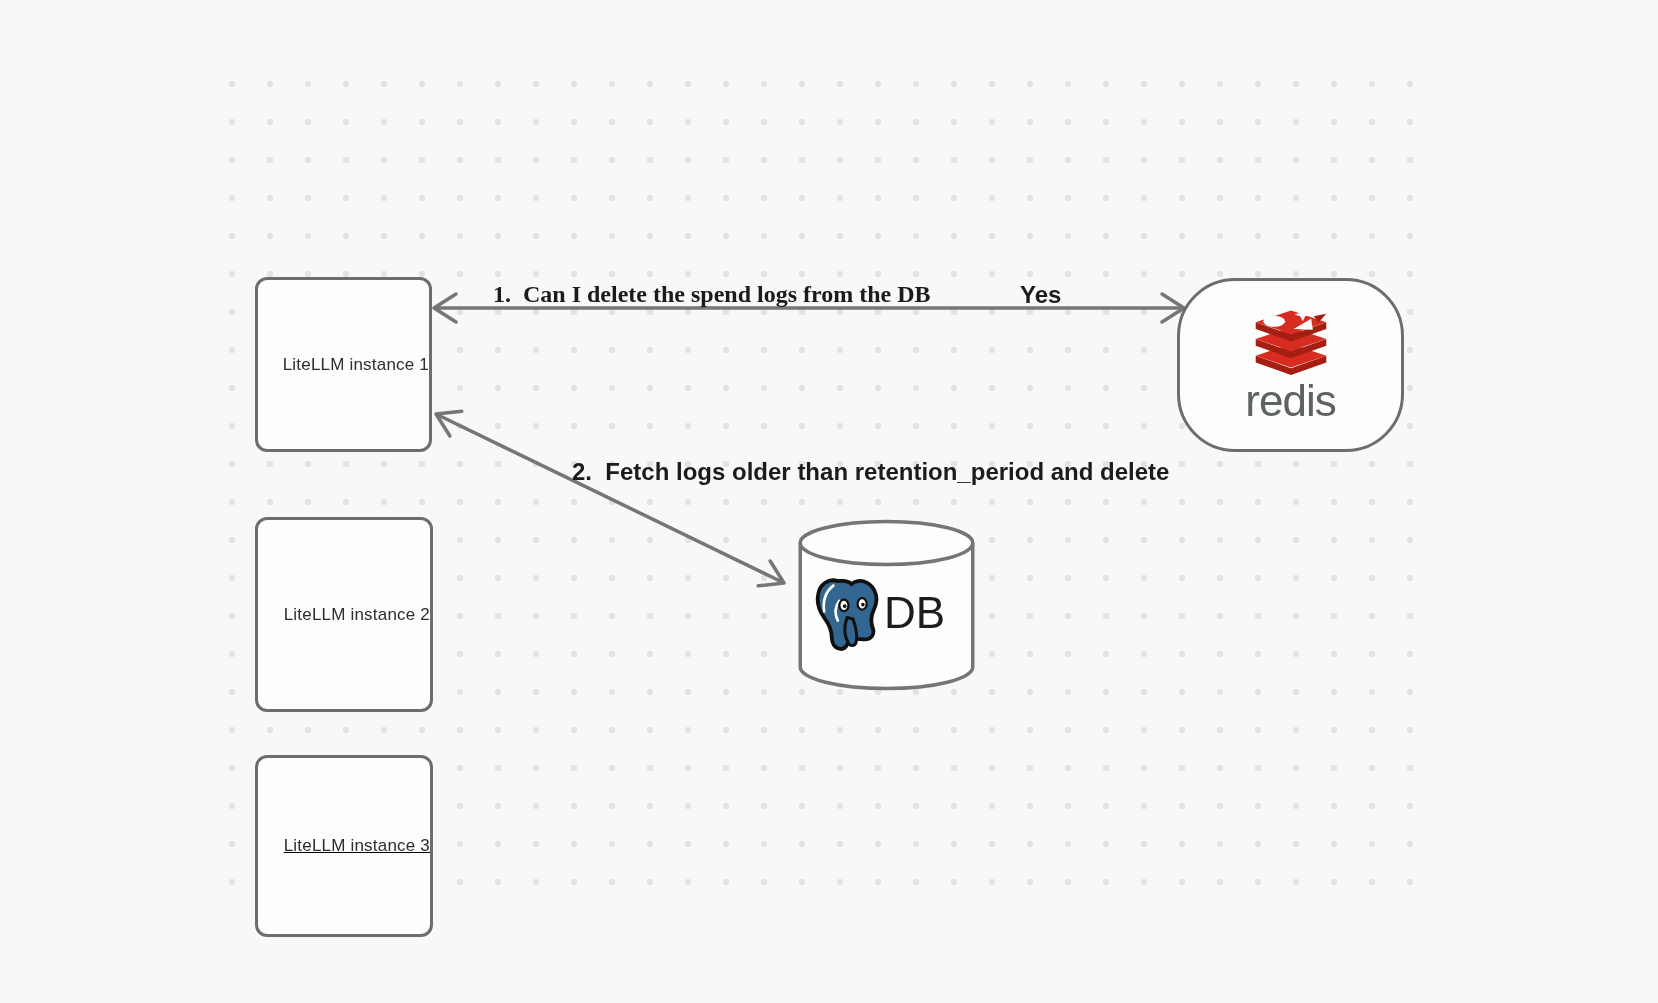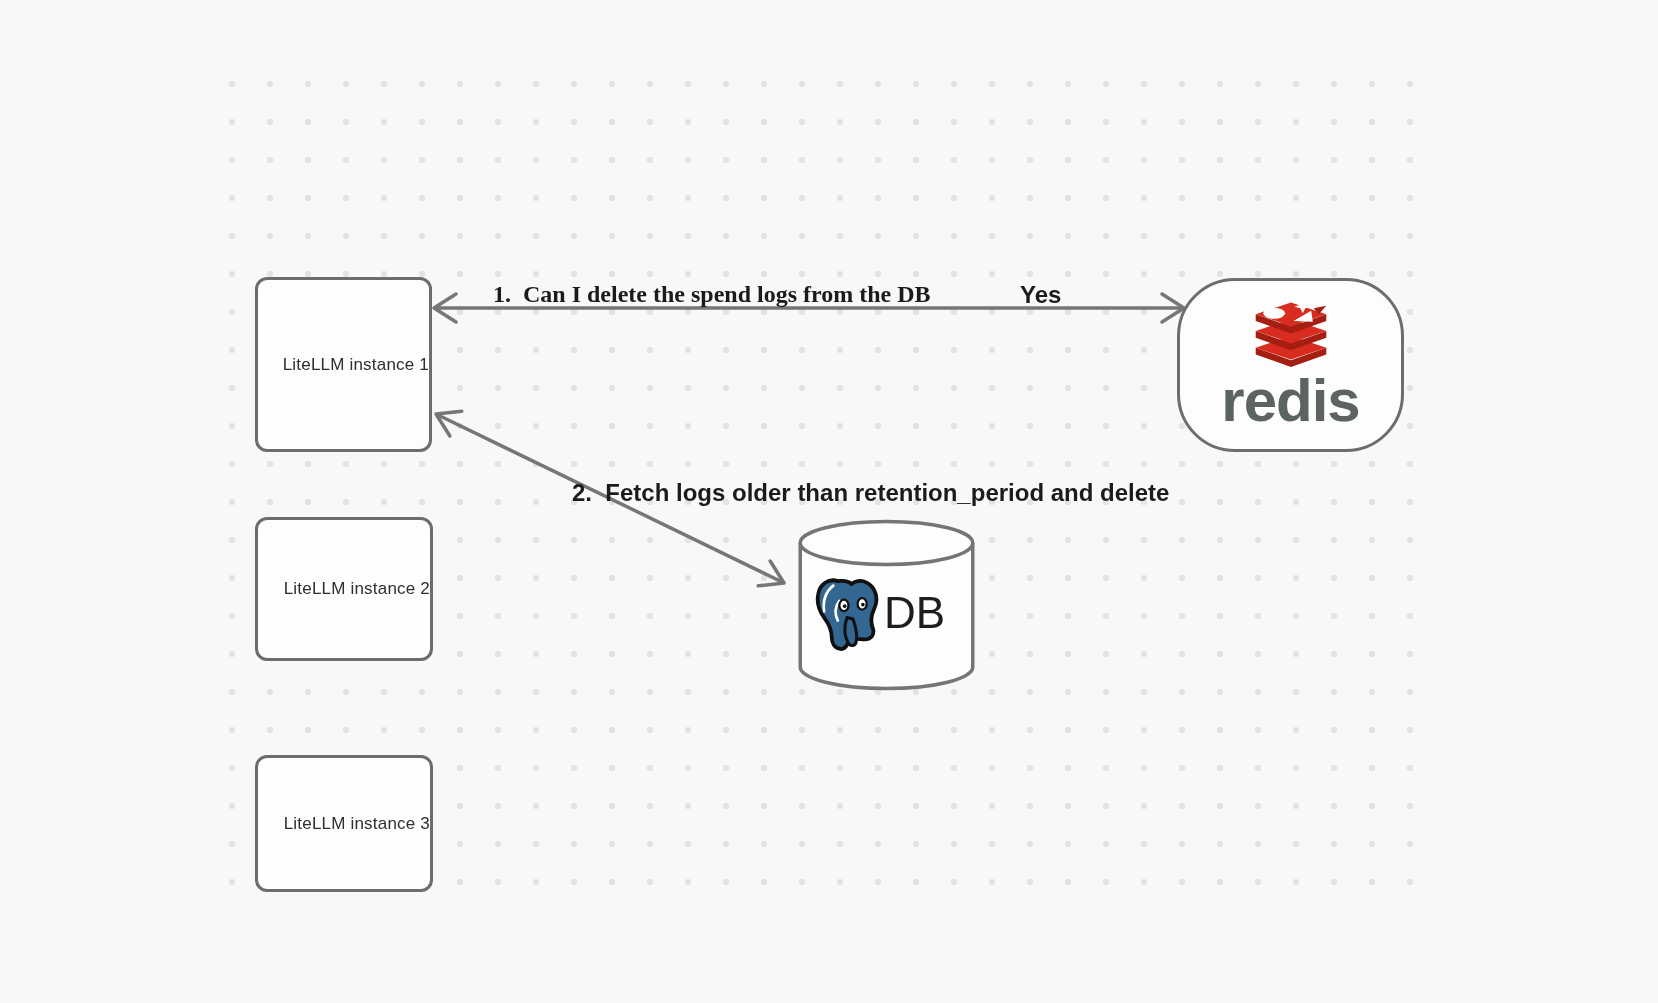--- a/index.html
+++ b/index.html
@@ -17,46 +17,46 @@
   .edge-line{stroke:#767676;stroke-width:3.5;fill:none;stroke-linecap:round;stroke-linejoin:round;}
   .node{
     position:absolute;box-sizing:border-box;background:#fdfdfd;
     border:3.5px solid #6d6d6d;border-radius:12px;
     display:flex;align-items:center;justify-content:flex-end;
   }
   .node .node-label{
     font-size:17px;color:#2e2e2e;letter-spacing:0.2px;white-space:pre;
   }
   .node-instance-1{left:255px;top:277px;width:177px;height:175px;}
-  .node-instance-2{left:255px;top:517px;width:178px;height:144px;}
-  .node-instance-3{left:255px;top:755px;width:178px;height:137px;}
+  .node-instance-2{left:255px;top:517px;width:178px;height:195px;}
+  .node-instance-3{left:255px;top:755px;width:178px;height:182px;text-decoration:underline;}
   .node-redis{
     left:1177px;top:278px;width:227px;height:174px;border-radius:58px;
     flex-direction:column;justify-content:center;
   }
   .redis-word{
-    font-size:60px;font-weight:700;color:#5d6263;line-height:1;
+    font-size:44px;font-weight:400;color:#5d6263;line-height:1;
     letter-spacing:-1px;margin-top:-2px;
   }
   .node-db{
     position:absolute;left:798px;top:519px;width:157px;height:172px;background:transparent;
   }
   .db-content{
     position:absolute;left:14px;top:56px;display:flex;align-items:center;
   }
   .db-label{
     font-size:44px;color:#1d1d1d;line-height:1;margin-left:-4px;
   }
   .edge-label{
     position:absolute;font-size:24px;font-weight:700;color:#1b1b1b;
     line-height:25px;white-space:pre;
   }
   .edge1-label{left:493px;top:282px;font-family:Liberation Serif, serif;}
   .edge1-answer{left:1020px;top:282px;}
-  .edge2-label{left:572px;top:480px;}
+  .edge2-label{left:572px;top:459px;}
 </style>
 </head>
 <body>
 
 <div class="canvas">
 
   <div class="dot-grid"></div>
 
   <svg class="edges-svg" viewBox="0 0 1658 1003">
 

